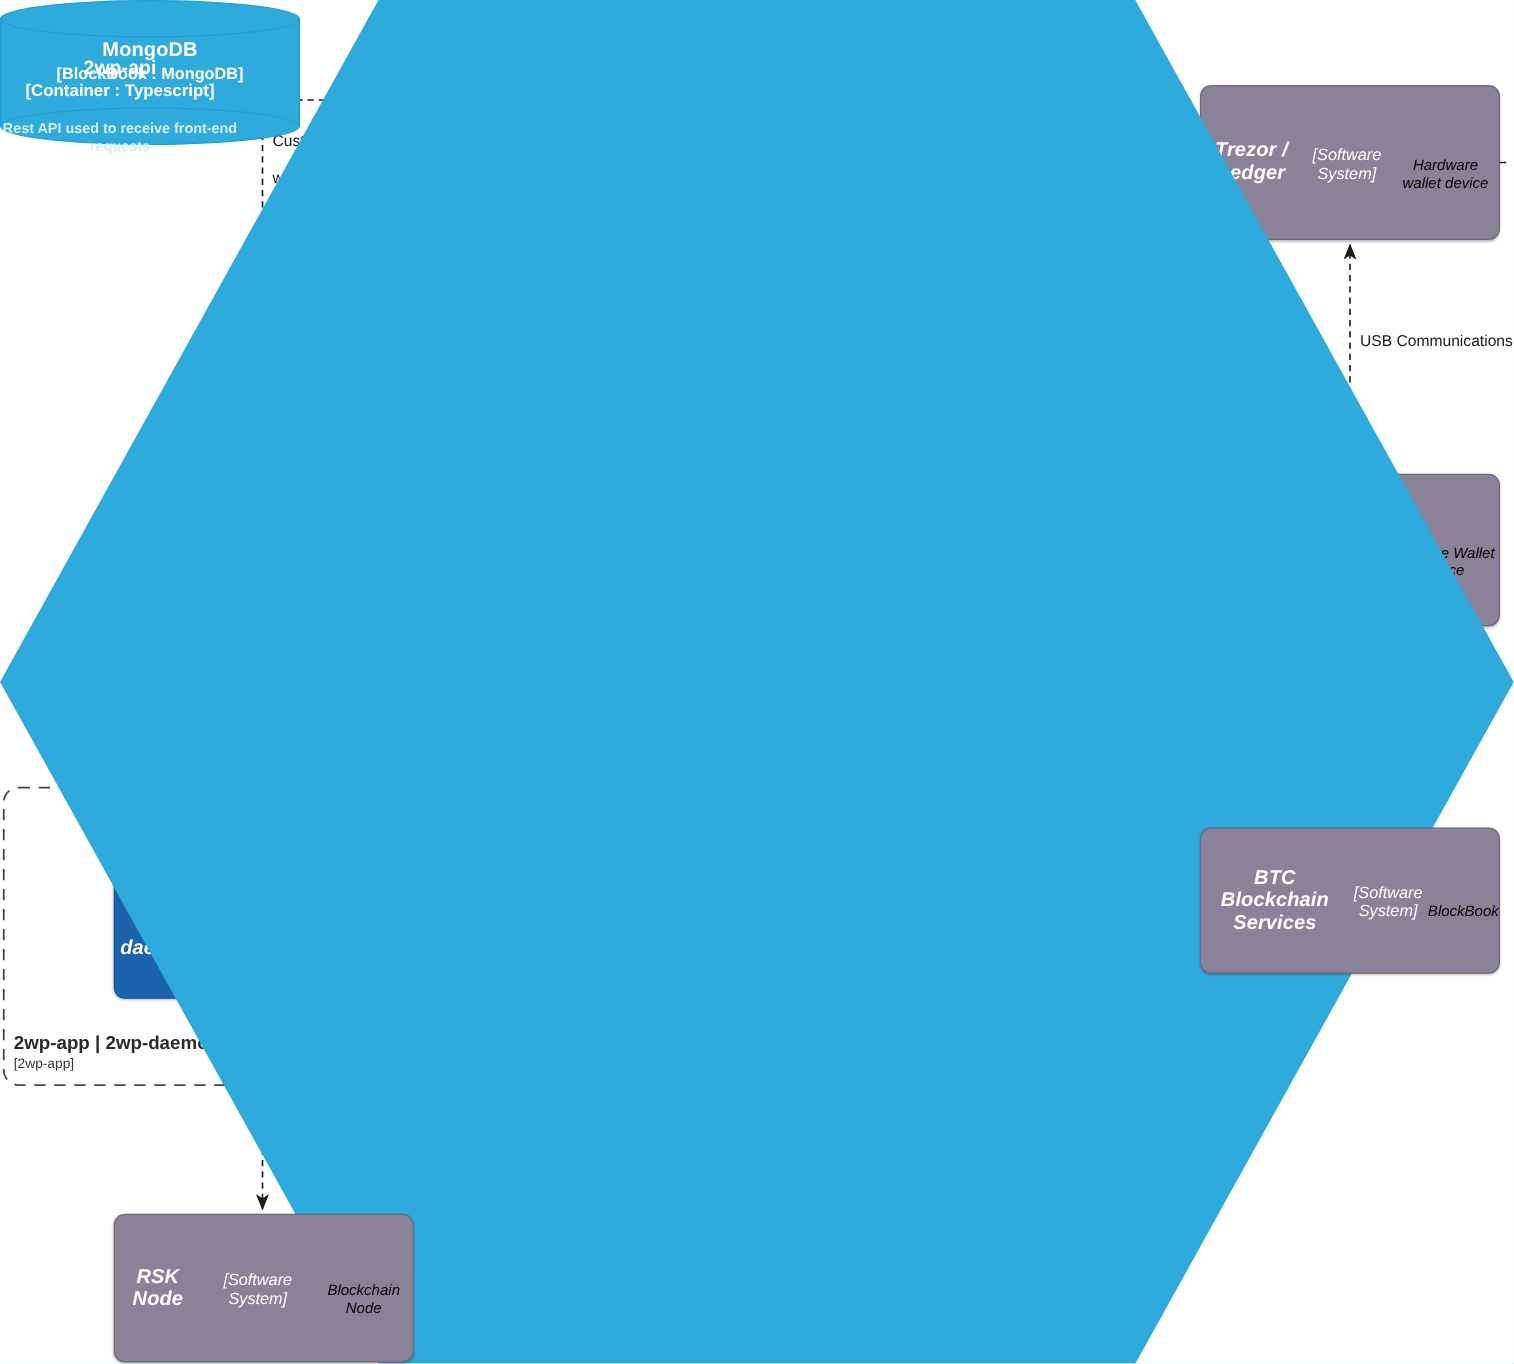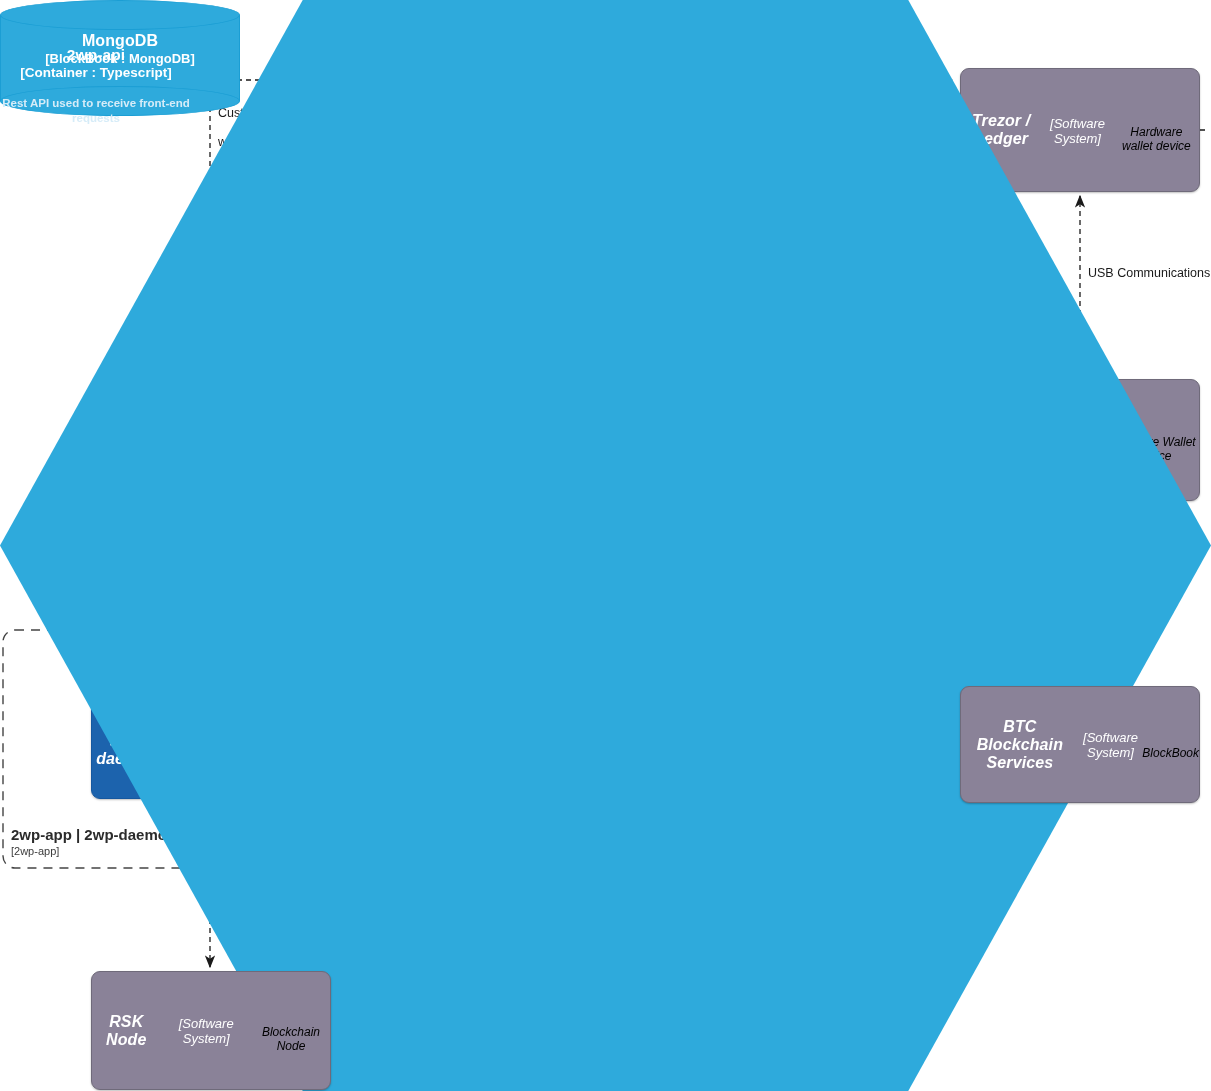--- a/index.html
+++ b/index.html
@@ -191,21 +191,21 @@
 
   <div id="hex-api">
     <div id="hex-shape"></div>
     <div id="hex-text">
       <div class="n-title">2wp-api</div>
       <div class="n-tech">[Container : Typescript]</div>
       <div class="n-desc">Rest API used to receive front-end requests</div>
     </div>
   </div>
 
-  <div class="node sys" style="left:960px;top:686px;width:240px;height:117px;">
+  <div class="node sys" style="left:960px;top:662px;width:240px;height:117px;">
     <div class="n-title">BTC Blockchain Services</div>
     <div class="n-tech">[Software System]</div>
     <div class="n-desc">BlockBook</div>
   </div>
 
   <div class="node sys" style="left:91px;top:971px;width:240px;height:119px;">
     <div class="n-title">RSK Node</div>
     <div class="n-tech">[Software System]</div>
     <div class="n-desc">Blockchain Node</div>
   </div>

